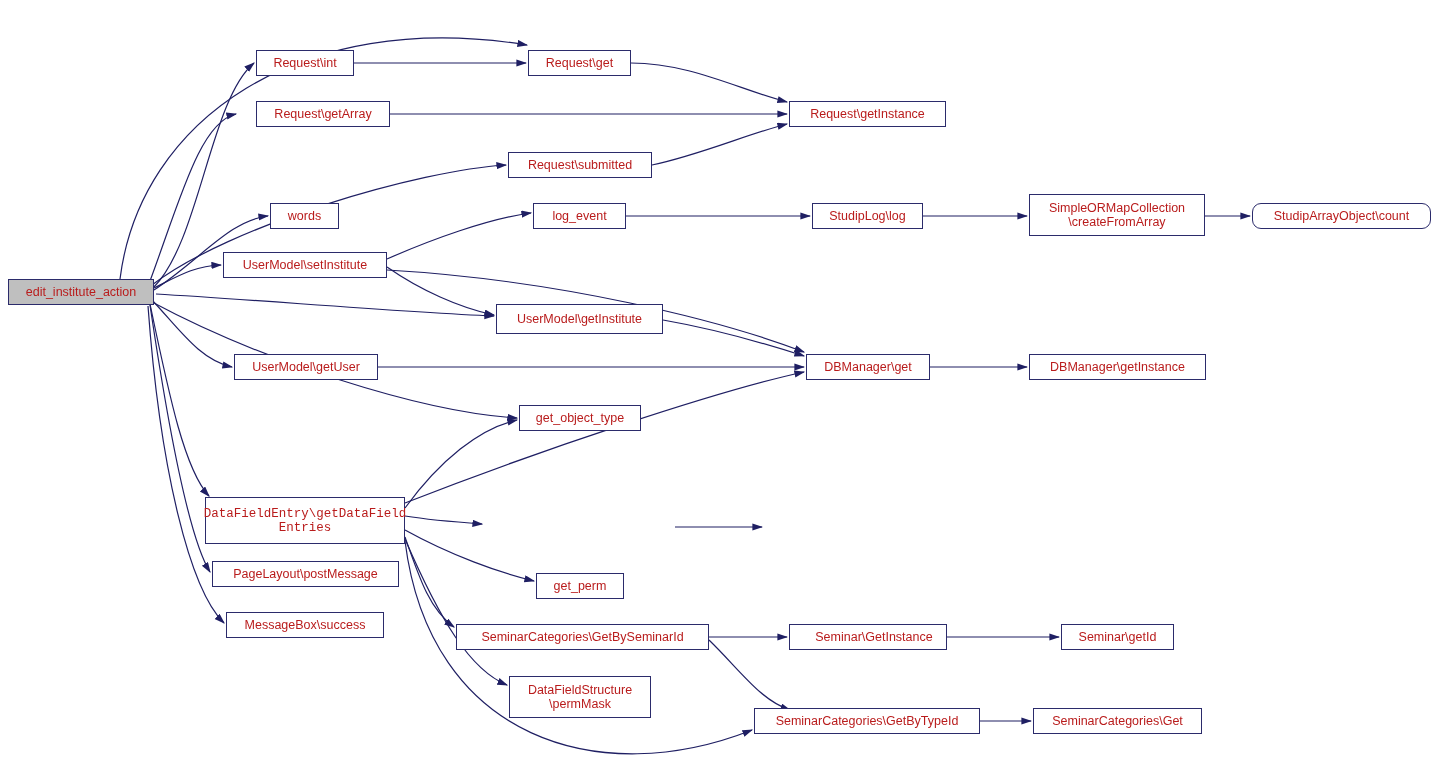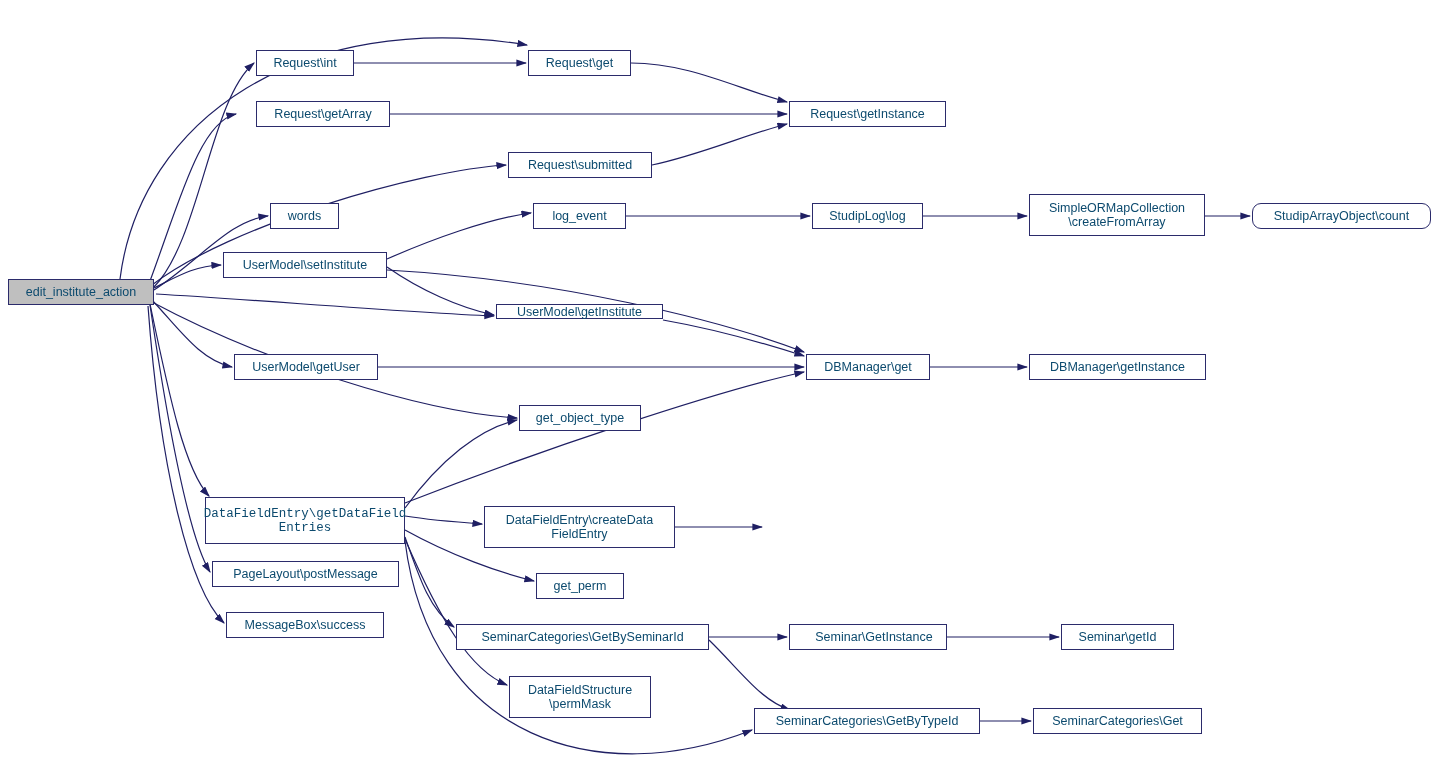--- a/index.html
+++ b/index.html
@@ -21,21 +21,21 @@
     top: 0;
     width: 1437px;
     height: 783px;
     pointer-events: none;
   }
   .node {
     position: absolute;
     box-sizing: border-box;
     border: 1px solid #2b2b6b;
     background: #ffffff;
-    color: #0c4a6e;
+    color: #b91c1c;
     font-size: 12.5px;
     line-height: 14px;
     display: flex;
     align-items: center;
     justify-content: center;
     text-align: center;
     white-space: pre-line;
     padding: 0 4px;
   }
   .node.root {
@@ -101,29 +101,27 @@
   <div class="node" style="left:238px;top:101px;width:134px;height:26px;margin-left:18px;">Request\getArray</div>
   <div class="node" style="left:789px;top:101px;width:157px;height:26px;">Request\getInstance</div>
   <div class="node" style="left:508px;top:152px;width:144px;height:26px;">Request\submitted</div>
   <div class="node" style="left:270px;top:203px;width:69px;height:26px;">words</div>
   <div class="node" style="left:533px;top:203px;width:93px;height:26px;">log_event</div>
   <div class="node" style="left:812px;top:203px;width:111px;height:26px;">StudipLog\log</div>
   <div class="node" style="left:1029px;top:194px;width:176px;height:42px;">SimpleORMapCollection
 \createFromArray</div>
   <div class="node" style="left:1252px;top:203px;width:179px;height:26px;border-radius:9px;">StudipArrayObject\count</div>
   <div class="node" style="left:223px;top:252px;width:164px;height:26px;">UserModel\setInstitute</div>
-  <div class="node" style="left:496px;top:304px;width:167px;height:15px;">UserModel\getInstitute</div>
+  <div class="node" style="left:496px;top:304px;width:167px;height:30px;">UserModel\getInstitute</div>
   <div class="node" style="left:234px;top:354px;width:144px;height:26px;">UserModel\getUser</div>
   <div class="node" style="left:806px;top:354px;width:124px;height:26px;">DBManager\get</div>
   <div class="node" style="left:1029px;top:354px;width:177px;height:26px;">DBManager\getInstance</div>
   <div class="node" style="left:519px;top:405px;width:122px;height:26px;">get_object_type</div>
   <div class="node" style="left:205px;top:497px;width:200px;height:47px;font-family:Liberation Mono, monospace;">DataFieldEntry\getDataField
 Entries</div>
-  <div class="node" style="left:484px;top:506px;width:191px;height:42px;">DataFieldEntry\createData
-FieldEntry</div>
   <div class="node" style="left:212px;top:561px;width:187px;height:26px;">PageLayout\postMessage</div>
   <div class="node" style="left:536px;top:573px;width:88px;height:26px;">get_perm</div>
   <div class="node" style="left:226px;top:612px;width:158px;height:26px;">MessageBox\success</div>
   <div class="node" style="left:456px;top:624px;width:253px;height:26px;">SeminarCategories\GetBySeminarId</div>
   <div class="node" style="left:789px;top:624px;width:158px;height:26px;padding-left:16px;">Seminar\GetInstance</div>
   <div class="node" style="left:1061px;top:624px;width:113px;height:26px;">Seminar\getId</div>
   <div class="node" style="left:509px;top:676px;width:142px;height:42px;">DataFieldStructure
 \permMask</div>
   <div class="node" style="left:754px;top:708px;width:226px;height:26px;">SeminarCategories\GetByTypeId</div>
   <div class="node" style="left:1033px;top:708px;width:169px;height:26px;">SeminarCategories\Get</div>

